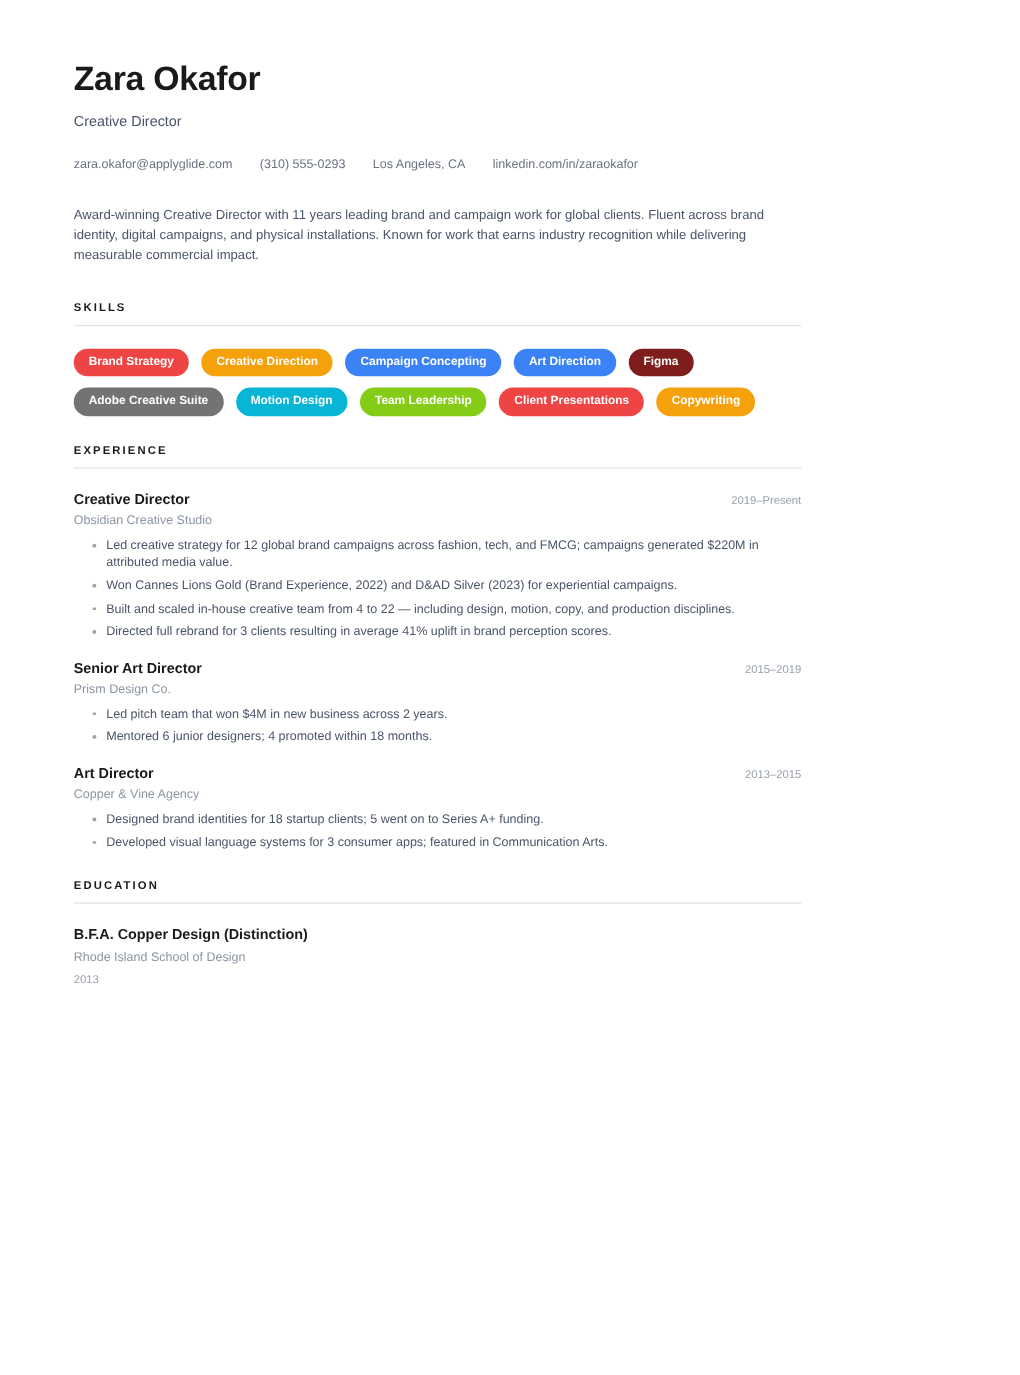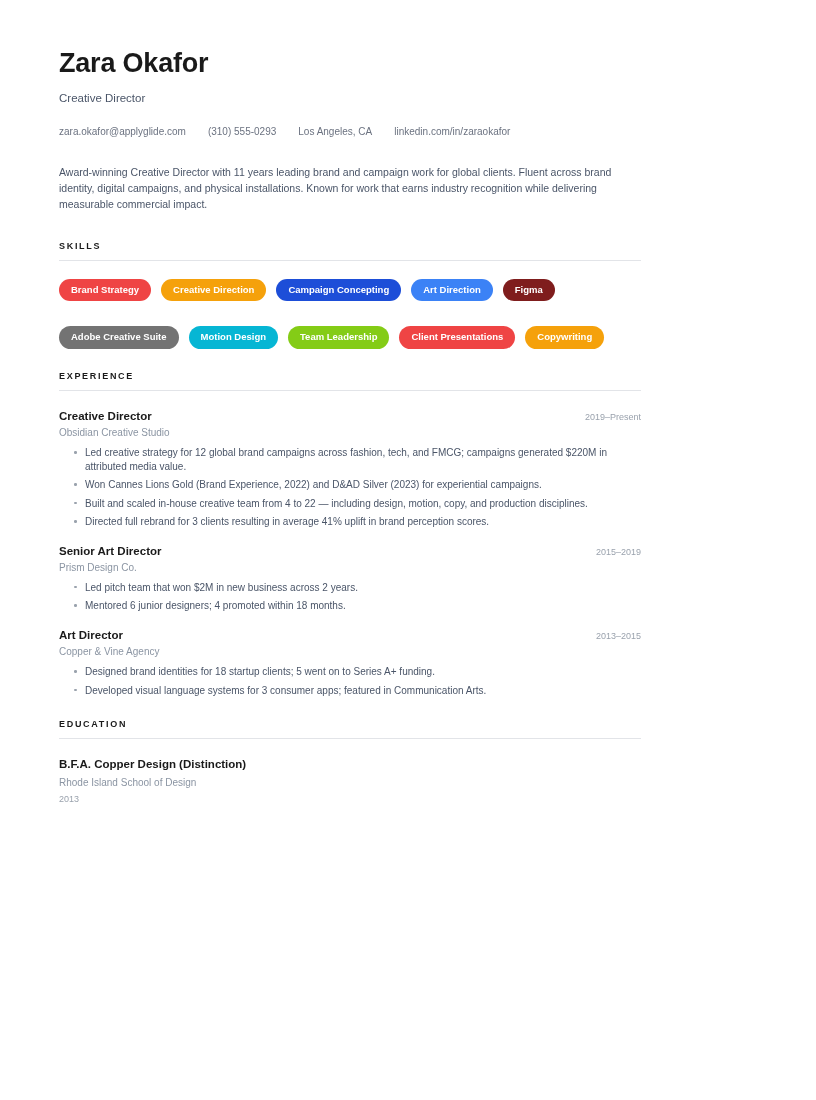--- a/index.html
+++ b/index.html
@@ -67,21 +67,21 @@
     height: 1px;
     background: #e2e4e8;
     margin: 0 0 18px 0;
   }
   .section { margin-bottom: 22px; }
 
   
   .chips {
     display: flex;
     flex-wrap: wrap;
-    gap: 25px 10px;
+    gap: 9px 10px;
     margin: 0;
     padding: 0;
     text-align: right;
   }
   .chip {
     display: inline-block;
     border-radius: 999px;
     color: #ffffff;
     font-size: 9.5px;
     font-weight: bold;
@@ -178,21 +178,21 @@
   </div>
 
   <div class="summary">Award-winning Creative Director with 11 years leading brand and campaign work for global clients. Fluent across brand identity, digital campaigns, and physical installations. Known for work that earns industry recognition while delivering measurable commercial impact.</div>
 
   <div class="section">
     <div class="section-title">SKILLS</div>
     <div class="rule"></div>
     <div class="chips">
         <span class="chip" style="background: rgb(239, 68, 68);">Brand Strategy</span>
         <span class="chip" style="background: rgb(245, 161, 11);">Creative Direction</span>
-        <span class="chip" style="background: #1d4ed8;">Campaign Concepting</span>
+        <span class="chip" style="background: #3b82f6;">Campaign Concepting</span>
         <span class="chip" style="background: rgb(59, 130, 246);">Art Direction</span>
         <span class="chip" style="background: #7f1d1d;">Figma</span>
         <span class="chip" style="background: #737373;">Adobe Creative Suite</span>
         <span class="chip" style="background: rgb(6, 182, 212);">Motion Design</span>
         <span class="chip" style="background: rgb(132, 204, 22);">Team Leadership</span>
         <span class="chip" style="background: rgb(239, 68, 68);">Client Presentations</span>
         <span class="chip" style="background: rgb(245, 161, 11);">Copywriting</span>
       </div>
   </div>
 
@@ -213,21 +213,21 @@
             <li>Directed full rebrand for 3 clients resulting in average 41% uplift in brand perception scores.</li>
           </ul>
         </div>
         <div class="job">
           <div class="job-head">
             <div class="job-title">Senior Art Director</div>
             <div class="job-dates">2015–2019</div>
           </div>
           <div class="job-org">Prism Design Co.</div>
           <ul class="bullets">
-            <li>Led pitch team that won $2M in new business across 2 years.</li>
+            <li>Led pitch team that won $4M in new business across 2 years.</li>
             <li>Mentored 6 junior designers; 4 promoted within 18 months.</li>
           </ul>
         </div>
         <div class="job">
           <div class="job-head">
             <div class="job-title">Art Director</div>
             <div class="job-dates">2013–2015</div>
           </div>
           <div class="job-org">Copper &amp; Vine Agency</div>
           <ul class="bullets">

